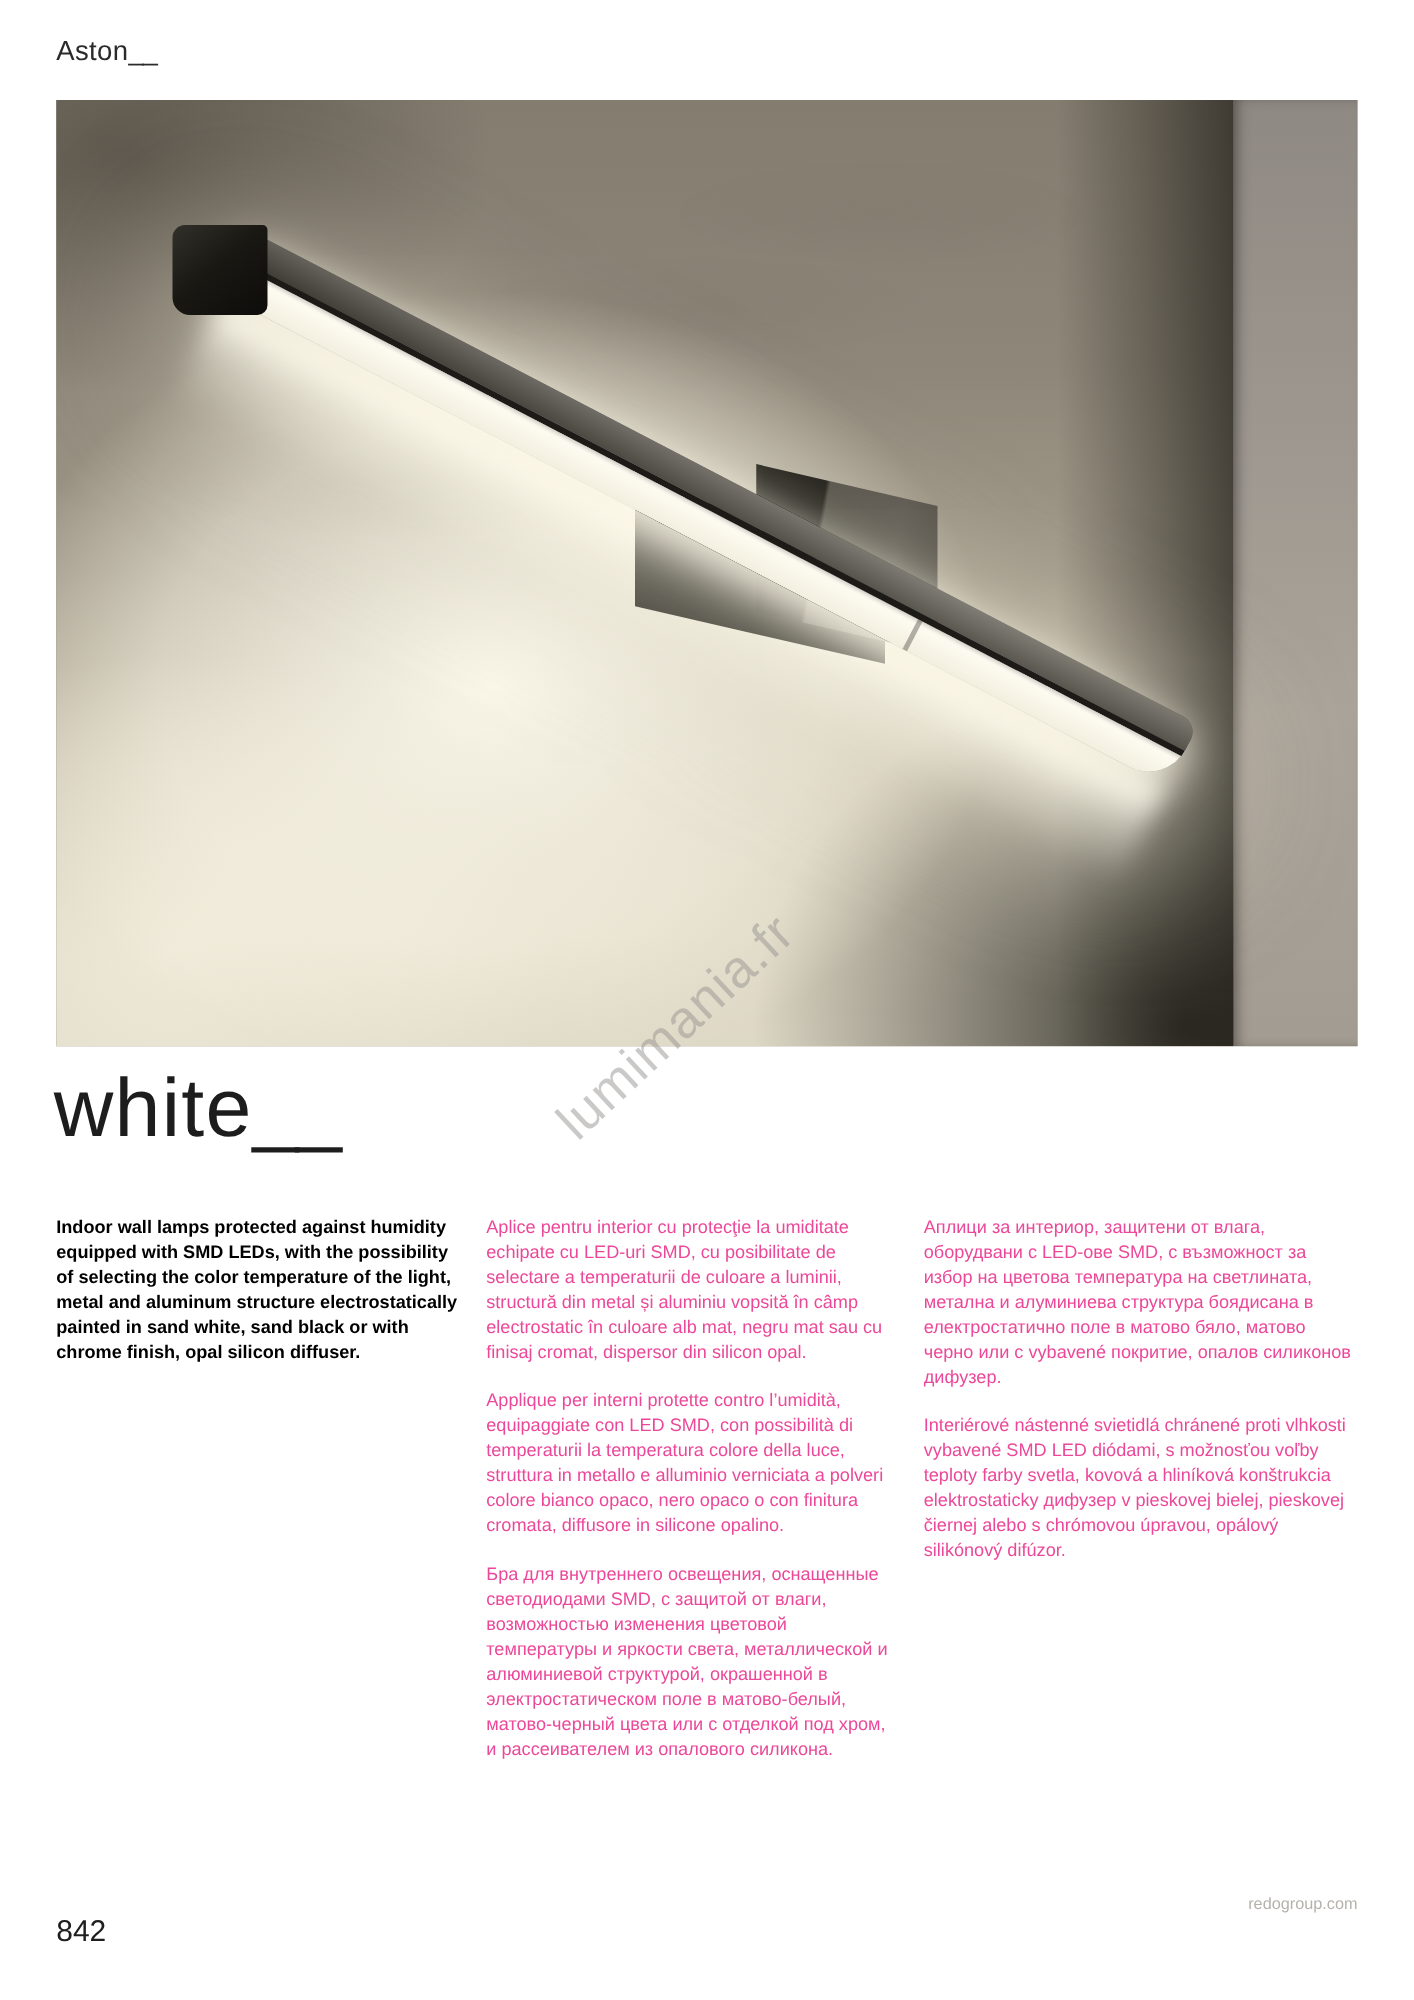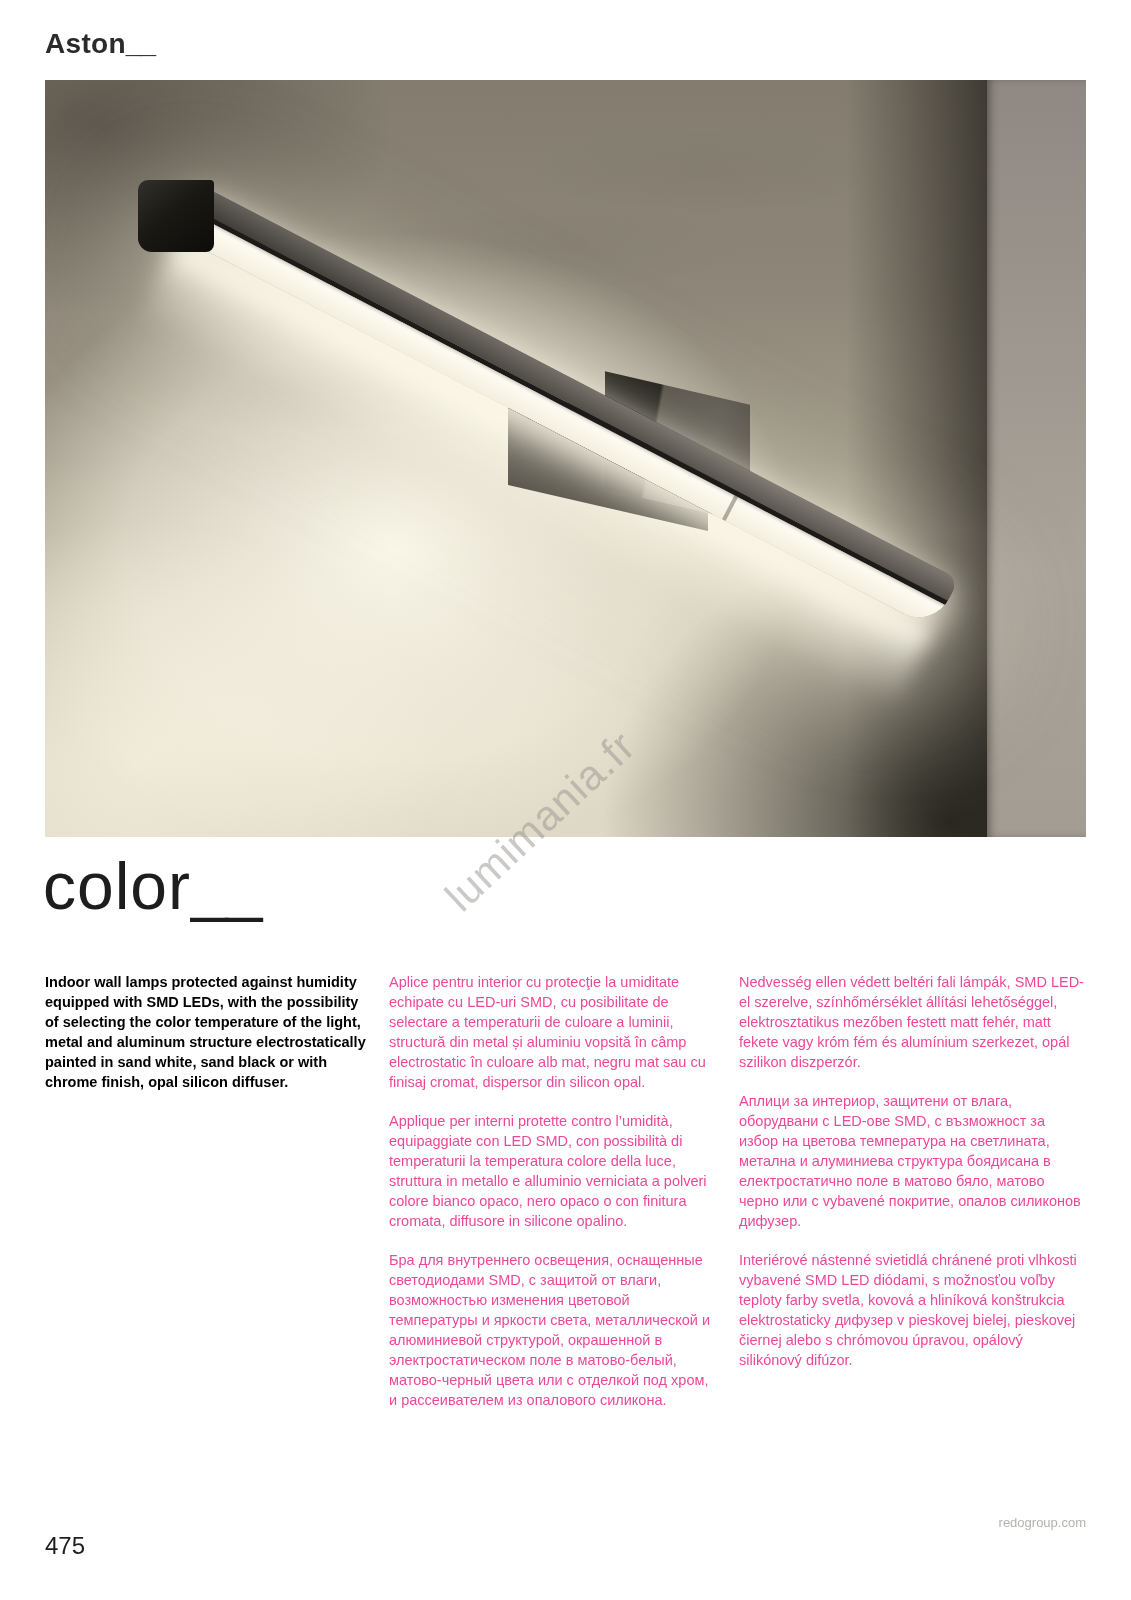--- a/index.html
+++ b/index.html
@@ -1,20 +1,20 @@
 <!DOCTYPE html>
 <html><head>
 <meta charset="utf-8">
 <style>
   html,body{margin:0;padding:0;background:#ffffff;}
   body{width:1131px;height:1600px;position:relative;overflow:hidden;
        font-family:"Liberation Sans","DejaVu Sans",sans-serif;-webkit-font-smoothing:antialiased;}
 
   
-  .brand{position:absolute;left:45px;top:28px;font-size:28px;font-weight:700;color:#2b2b2b;letter-spacing:.3px;}
+  .brand{position:absolute;left:45px;top:28px;font-size:22px;font-weight:400;color:#2b2b2b;letter-spacing:.3px;}
   .brand .suffix{letter-spacing:-1px;}
 
   
   .photo{position:absolute;left:45px;top:80px;width:1041px;height:757px;overflow:hidden;background:#8E8779;}
   .wall-main{position:absolute;left:0;top:0;width:942px;height:757px;
     background-image:
       radial-gradient(ellipse 560px 440px at 37% 62%, rgba(253,250,236,.95) 0%, rgba(252,248,232,.5) 48%, rgba(252,248,232,0) 72%),
       radial-gradient(ellipse 430px 340px at 10% 90%, rgba(240,235,218,.9), rgba(240,235,218,0) 70%),
       radial-gradient(ellipse 560px 470px at 96% 98%, rgba(26,24,18,.85), rgba(26,24,18,0) 62%),
       radial-gradient(ellipse 430px 280px at 6% 6%, rgba(55,50,43,.5), rgba(55,50,43,0) 68%),
@@ -100,33 +100,32 @@
     <div class="lamp-diffuser">
       <div class="lamp-seam"></div>
     </div>
   </div>
   <div class="end-cap"></div>
 </div>
 
 <div class="watermark">lumimania.fr</div>
 
 <div class="info-heading">
-  <span>color</span><span class="suffix">__</span>
+  <span>white</span><span class="suffix">__</span>
 </div>
 
 <div class="columns">
   <div class="col col-en">
     <p>Indoor wall lamps protected against humidity equipped with SMD LEDs, with the possibility of selecting the color temperature of the light, metal and aluminum structure electrostatically painted in sand white, sand black or with chrome finish, opal silicon diffuser.</p>
   </div>
   <div class="col col-mid">
     <p>Aplice pentru interior cu protecţie la umiditate echipate cu LED-uri SMD, cu posibilitate de selectare a temperaturii de culoare a luminii, structură din metal și aluminiu vopsită în câmp electrostatic în culoare alb mat, negru mat sau cu finisaj cromat, dispersor din silicon opal.</p>
     <p>Applique per interni protette contro l’umidità, equipaggiate con LED SMD, con possibilità di temperaturii la temperatura colore della luce, struttura in metallo e alluminio verniciata a polveri colore bianco opaco, nero opaco o con finitura cromata, diffusore in silicone opalino.</p>
     <p>Бра для внутреннего освещения, оснащенные светодиодами SMD, с защитой от влаги, возможностью изменения цветовой температуры и яркости света, металлической и алюминиевой структурой, окрашенной в электростатическом поле в матово-белый, матово-черный цвета или с отделкой под хром, и рассеивателем из опалового силикона.</p>
   </div>
   <div class="col col-right">
-    <p>Nedvesség ellen védett beltéri fali lámpák, SMD LED-el szerelve, színhőmérséklet állítási lehetőséggel, elektrosztatikus mezőben festett matt fehér, matt fekete vagy króm fém és alumínium szerkezet, opál szilikon diszperzór.</p>
     <p>Аплици за интериор, защитени от влага, оборудвани с LED-ове SMD, с възможност за избор на цветова температура на светлината, метална и алуминиева структура боядисана в електростатично поле в матово бяло, матово черно или с vybavené покритие, опалов силиконов дифузер.</p>
     <p>Interiérové nástenné svietidlá chránené proti vlhkosti vybavené SMD LED diódami, s možnosťou voľby teploty farby svetla, kovová a hliníková konštrukcia elektrostaticky дифузер v pieskovej bielej, pieskovej čiernej alebo s chrómovou úpravou, opálový silikónový difúzor.</p>
   </div>
 </div>
 
-<div class="page-number">475</div>
+<div class="page-number">842</div>
 <div class="website">redogroup.com</div>
 
 </body></html>

